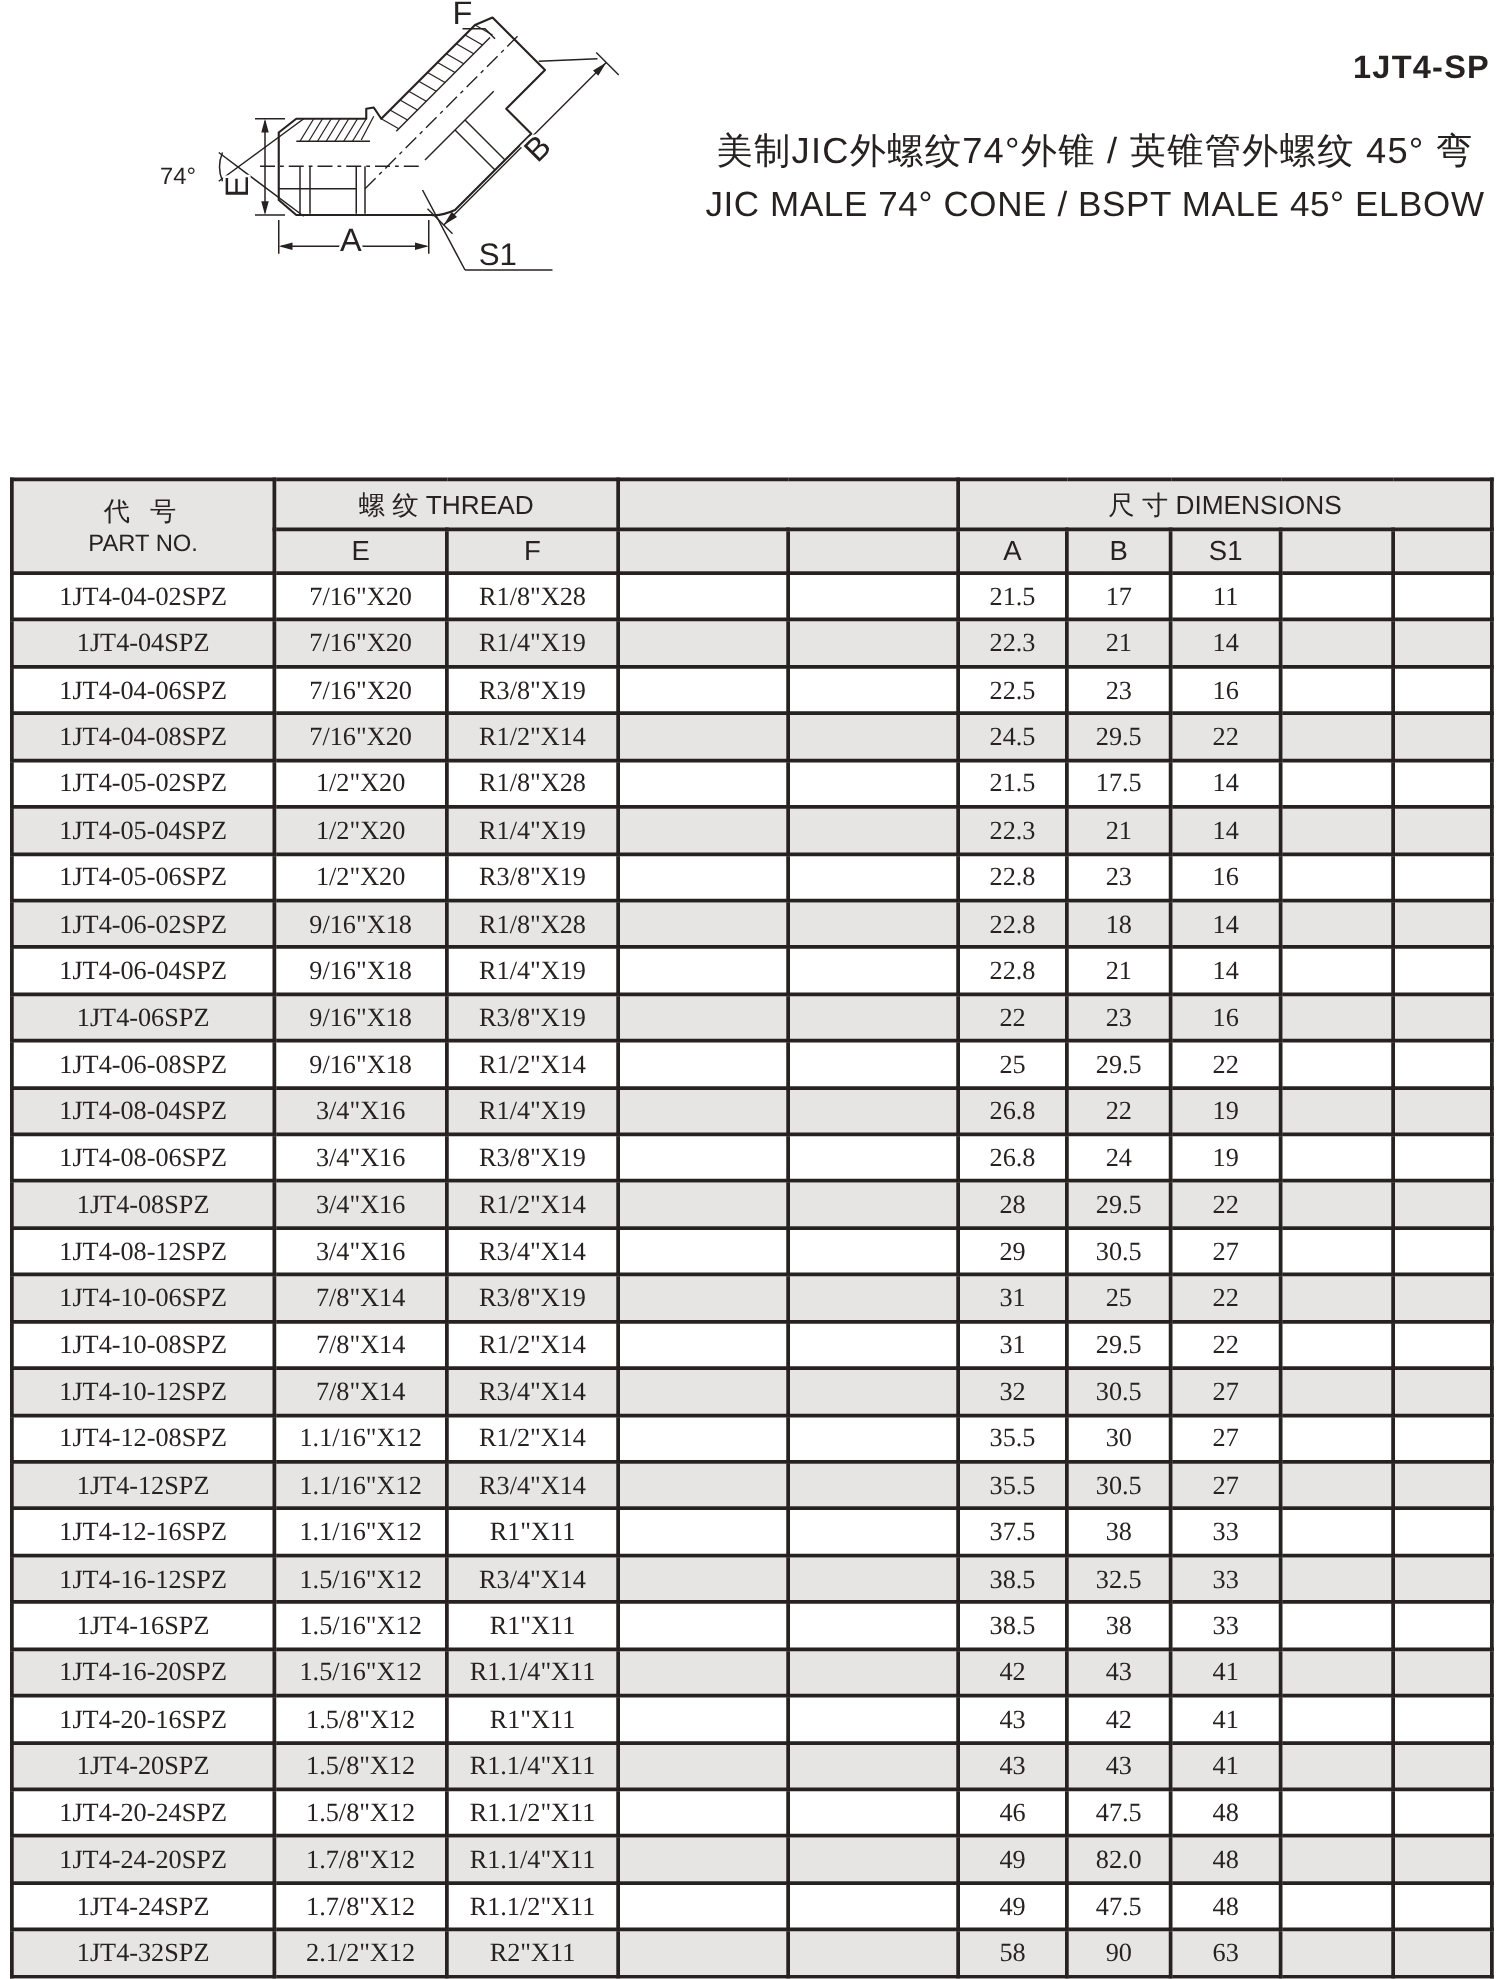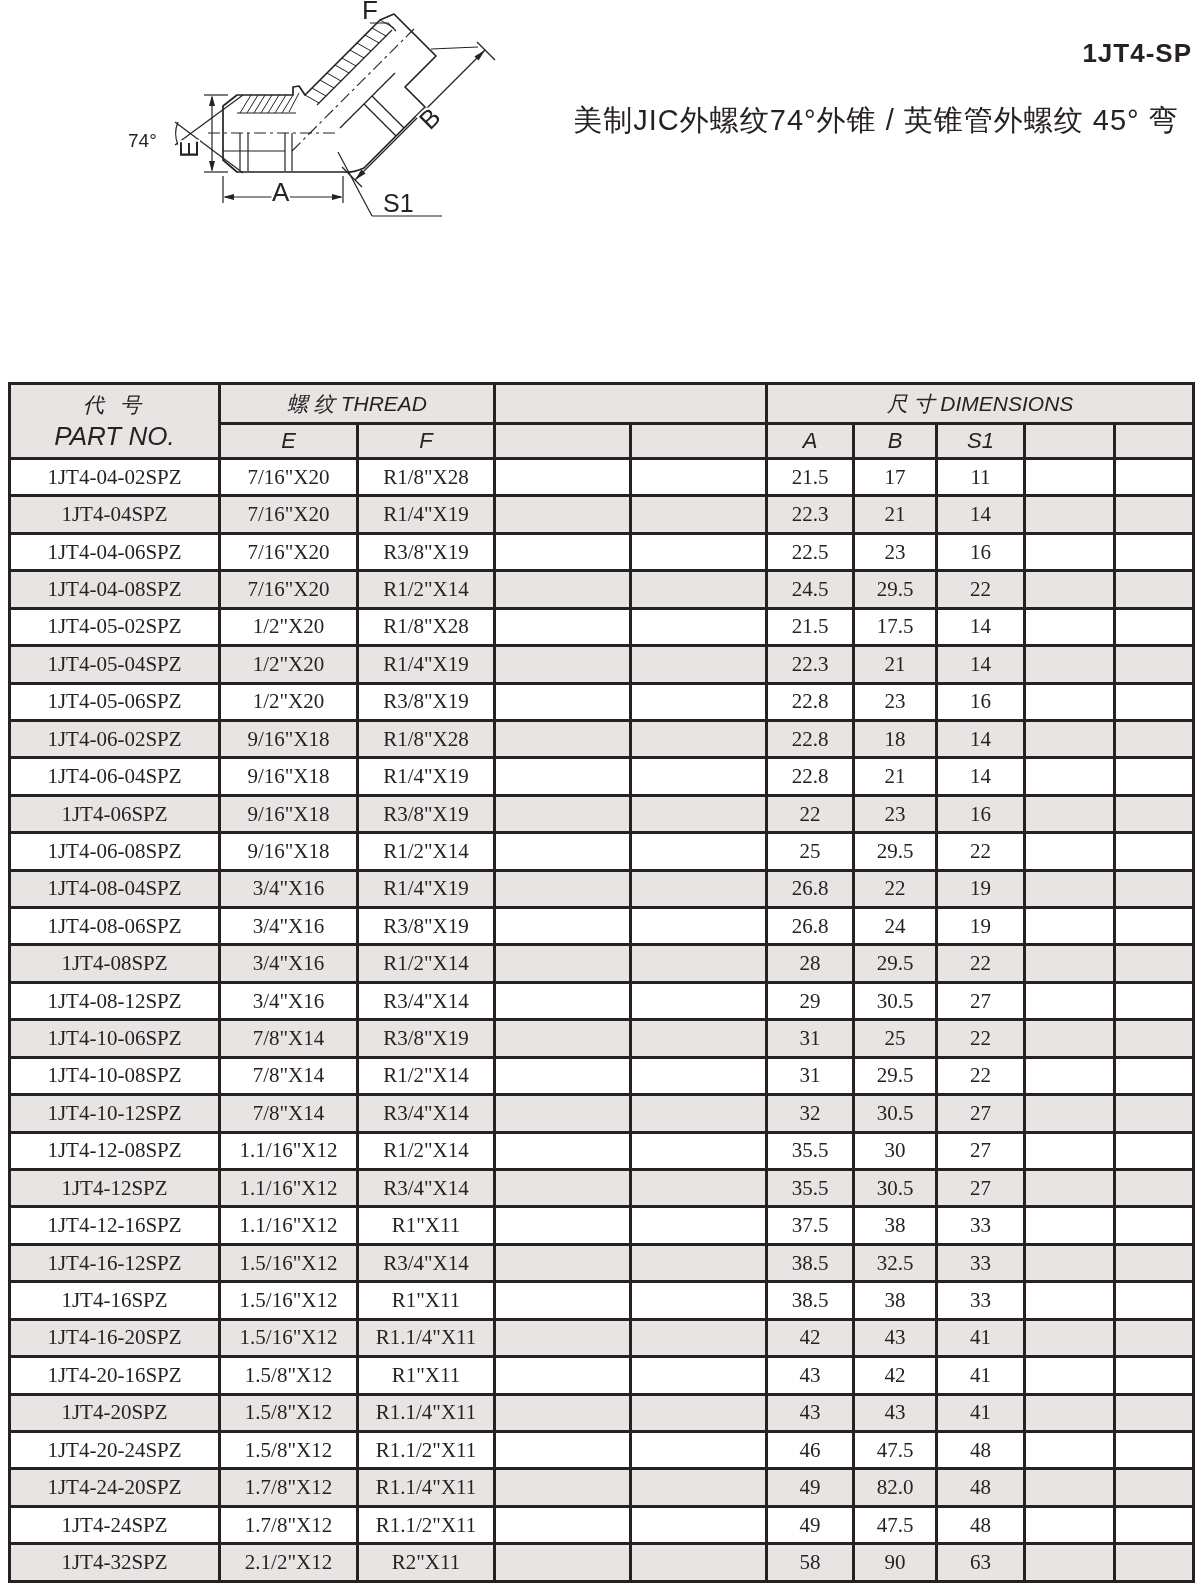--- a/index.html
+++ b/index.html
@@ -28,26 +28,26 @@
   .model{font-size:26px;font-weight:bold;letter-spacing:1px;text-align:right;}
   .sub-zh{margin-top:32px;font-size:29px;letter-spacing:1px;}
   .sub-en{margin-top:7px;font-size:28px;letter-spacing:0.5px;}
 
   
   table.parts{position:absolute;left:8px;top:382px;width:1184px;height:1201px;
     border-collapse:collapse;table-layout:fixed;}
   table.parts th,table.parts td{border:3px solid var(--line);text-align:center;
     vertical-align:middle;font-size:21px;font-weight:400;padding:0;overflow:hidden;
     white-space:nowrap;}
-  table.parts thead th{background:var(--shade);font-style:italic;}
+  table.parts thead th{background:var(--shade);}
   table.parts thead tr.h1{height:40px;}
   table.parts thead tr.h2{height:35px;}
   table.parts thead tr.h2 th{font-size:22px;}
   .part-zh{font-size:21px;letter-spacing:5px;}
-  .part-en{font-size:26px;margin-top:2px;}
+  .part-en{font-size:19px;margin-top:2px;}
   table.parts tbody tr{height:37px;font-family:Liberation Serif, serif;}
   table.parts tbody tr.shade td{background:var(--shade);}
 </style>
 </head>
 <body>
 
 <div class="sheet">
 
   <svg class="drawing" viewBox="0 0 430 232" aria-hidden="true">
 
@@ -124,20 +124,21 @@
     <line class="dim" x1="272" y1="216" x2="342" y2="216"></line>
     <text x="283" y="212" font-size="25">S1</text>
 
     <path class="dim" d="M270,23 L288,23 L296,31"></path>
     <text x="262" y="19" font-size="26">F</text>
   </svg>
 
   <div class="title-block">
     <div class="model">1JT4-SP</div>
     <div class="sub-zh">美制JIC外螺纹74°外锥 / 英锥管外螺纹 45° 弯</div>
+    <div class="sub-en">JIC MALE 74° CONE / BSPT MALE 45° ELBOW</div>
   </div>
 
   <table class="parts">
     <colgroup>
       <col style="width:210px">
         <col style="width:138px">
         <col style="width:137px">
       <col style="width:136px">
         <col style="width:136px">
         <col style="width:87px">

